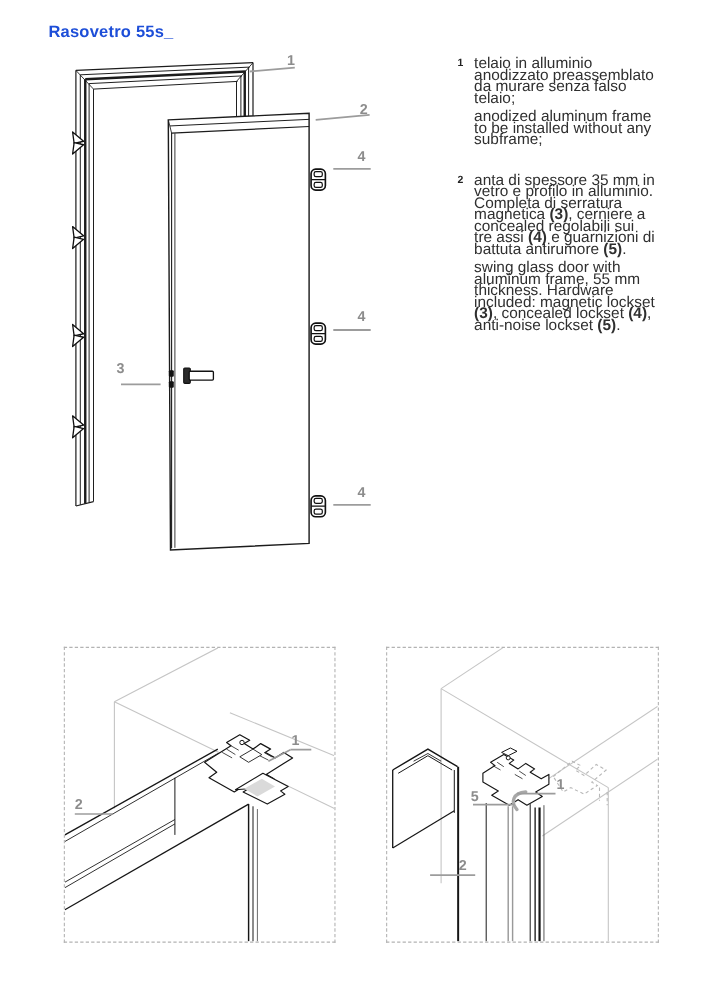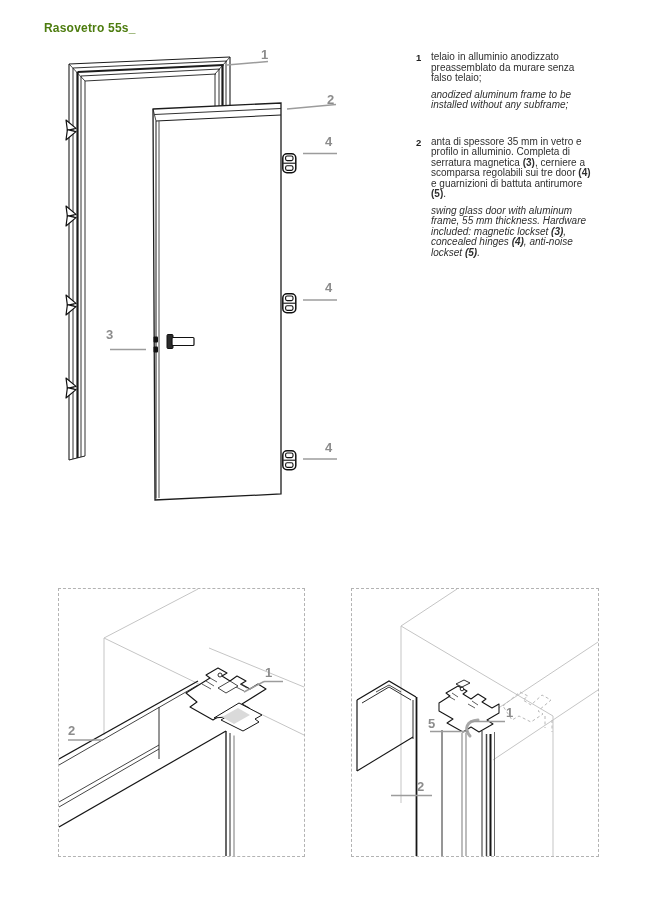--- a/index.html
+++ b/index.html
@@ -3,31 +3,31 @@
 <meta charset="utf-8">
 <style>
   html,body{margin:0;padding:0;}
   body{
     width:649px;height:909px;position:relative;background:#ffffff;
     font-family:"Liberation Sans", sans-serif;overflow:hidden;
   }
   .abs{position:absolute;}
   
   #page-title{
-    left:44px;top:21px;font-size:12px;font-weight:bold;color:#4d7c0f;
+    left:44px;top:21px;font-size:15px;font-weight:bold;color:#1d4ed8;
     letter-spacing:.2px;
   }
   
   #legend{left:416px;top:52px;width:182px;color:#2f2f2f;}
   .legend-item{display:flex;gap:5px;}
   .legend-item + .legend-item{margin-top:26px;}
   .legend-num{width:10px;flex:0 0 10px;font-size:9.5px;font-weight:bold;color:#222;}
-  .legend-texts{width:165px;font-size:10px;line-height:10.5px;}
+  .legend-texts{width:165px;font-size:14px;line-height:10.5px;}
   .legend-it{margin:0 0 6px 0;}
-  .legend-en{margin:0;font-style:italic;}
+  .legend-en{margin:0;}
   .legend-texts b{font-weight:bold;}
   
   .co{
     position:absolute;font-size:13px;line-height:13px;font-weight:bold;
     color:#8c8c8c;
   }
   
   #main-drawing{left:46px;top:46px;width:310px;height:480px;}
   .detail-box{
     border:1px dashed #b3b3b3;overflow:hidden;background:#fff;
@@ -131,22 +131,22 @@
   <div class="legend-item">
     <div class="legend-num">1</div>
     <div class="legend-texts">
       <p class="legend-it"><span>telaio in alluminio anodizzato preassemblato da murare senza falso telaio;</span></p>
       <p class="legend-en"><span>anodized aluminum frame to be installed without any subframe;</span></p>
     </div>
   </div>
   <div class="legend-item">
     <div class="legend-num">2</div>
     <div class="legend-texts">
-      <p class="legend-it"><span>anta di spessore 35 mm in vetro e profilo in alluminio. Completa di serratura magnetica </span><b>(3)</b><span>, cerniere a scomparsa regolabili sui tre door </span><b>(4)</b><span> e guarnizioni di battuta antirumore </span><b>(5)</b><span>.</span></p>
-      <p class="legend-en"><span>swing glass door with aluminum frame, 55 mm thickness. Hardware included: magnetic lockset </span><b>(3)</b><span>, concealed hinges </span><b>(4)</b><span>, anti-noise lockset </span><b>(5)</b><span>.</span></p>
+      <p class="legend-it"><span>anta di spessore 35 mm in vetro e profilo in alluminio. Completa di serratura magnetica </span><b>(3)</b><span>, cerniere a concealed regolabili sui tre assi </span><b>(4)</b><span> e guarnizioni di battuta antirumore </span><b>(5)</b><span>.</span></p>
+      <p class="legend-en"><span>swing glass door with aluminum frame, 55 mm thickness. Hardware included: magnetic lockset </span><b>(3)</b><span>, concealed lockset </span><b>(4)</b><span>, anti-noise lockset </span><b>(5)</b><span>.</span></p>
     </div>
   </div>
 </div>
 
 <div class="abs detail-box" id="detail-left">
   <svg width="245" height="267" viewBox="0 0 245 267">
 
     <g stroke="#c5c5c5" stroke-width="1" fill="none">
       <path d="M45,49 V146"></path>
       <path d="M45,49 L139,0"></path>

